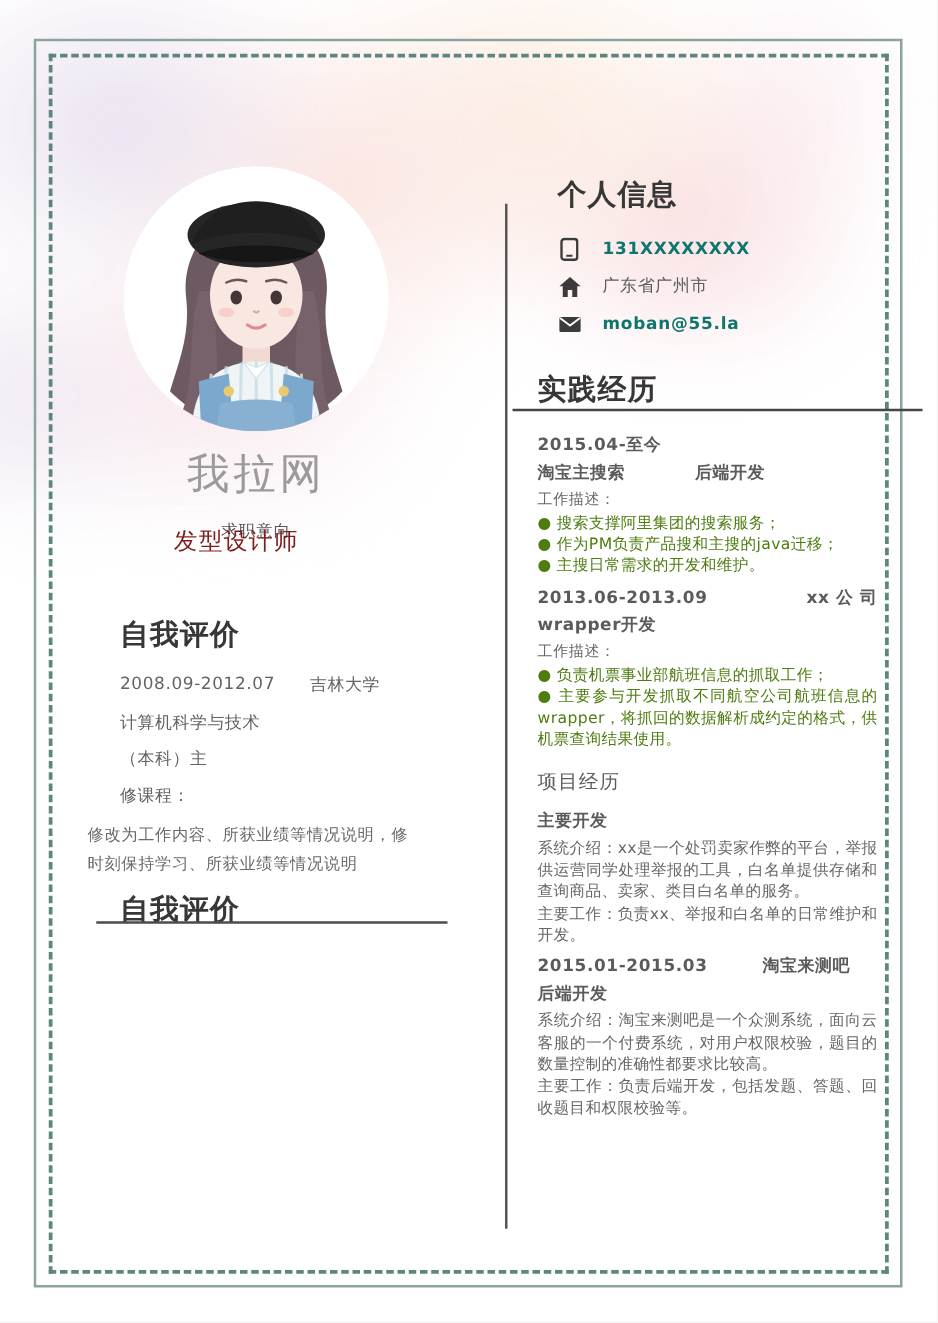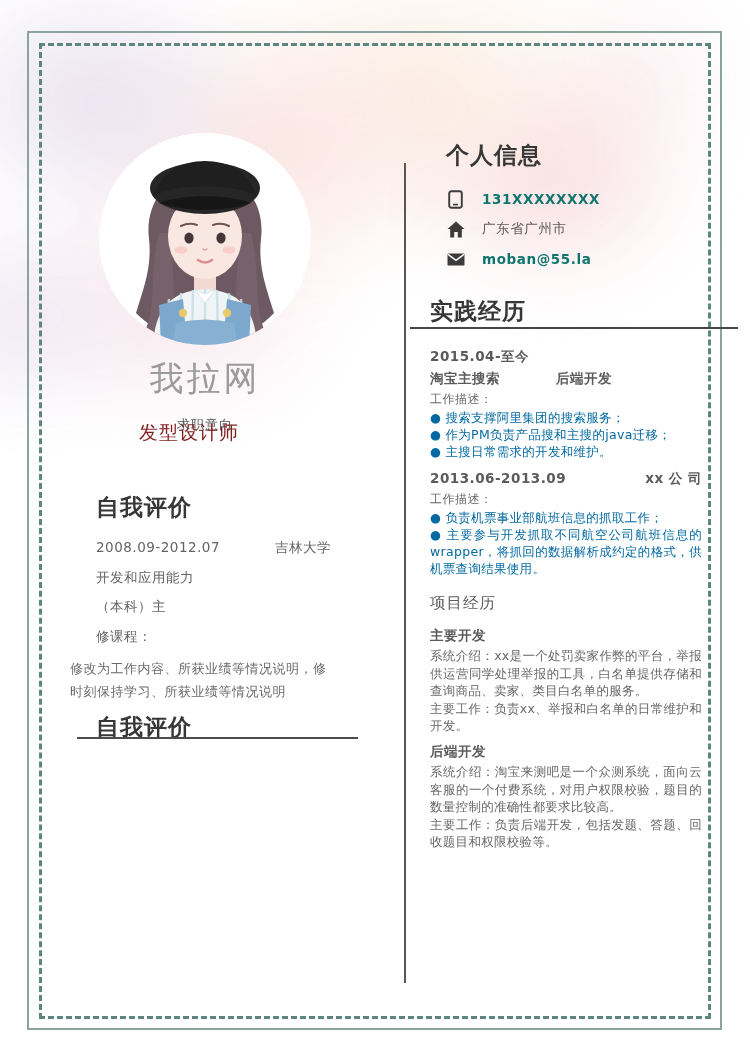--- a/index.html
+++ b/index.html
@@ -33,21 +33,21 @@
   .avatar svg{display:block;width:100%;height:100%;}
   
   .name{left:0;top:356px;width:410px;text-align:center;font-size:34px;color:#9b9b9b;letter-spacing:3px;}
   .job-intent{left:0;top:416px;width:410px;text-align:center;font-size:13px;color:#565656;letter-spacing:1px;}
   .job-title{left:0;top:420px;width:378px;text-align:center;font-size:19px;color:#7f1d1d;letter-spacing:1px;}
 
   h2{margin:0;font-size:23px;font-weight:700;color:#373737;letter-spacing:1px;}
   
   .awards{left:96px;top:492px;width:282px;}
   .awards .body{margin-top:16px;font-size:13.5px;color:#636363;letter-spacing:.5px;}
-  .awards .row{display:flex;margin-bottom:11.5px;gap:27px;}
+  .awards .row{display:flex;margin-bottom:11.5px;}
   .awards .row .school{margin-left:28px;}
   .awards .line{margin-bottom:11.5px;}
   .awards .notes{margin-left:-26px;width:306px;font-size:13px;color:#6a6a6a;line-height:23px;margin-top:5px;}
   
   .selfeval{left:96px;top:712px;width:270px;}
   .selfeval .body{margin-top:16px;font-size:13px;color:#6a6a6a;line-height:18.6px;letter-spacing:.4px;}
   
   .personal{left:446px;top:140px;width:262px;}
   .personal .rows{margin-top:13px;}
   .personal .row{display:flex;align-items:center;height:30px;}
@@ -56,21 +56,21 @@
   .personal .row:nth-child(2) .txt{font-weight:400;color:#5c5c5c;}
   
   .experience{left:430px;top:296px;width:272px;}
   .exp-body{margin-top:18px;}
   .hrow{display:flex;font-size:13.5px;font-weight:700;color:#5b5b5b;line-height:22px;letter-spacing:.5px;}
   .hrow.between{justify-content:space-between;}
   .hrow .g56{margin-left:56px;}
   .hrow .g30{margin-left:30px;}
   .hrow .g44{margin-left:44px;}
   .lbl{font-size:12px;color:#676767;line-height:20px;letter-spacing:.5px;}
-  .bullets{font-size:12.5px;color:#0369a1;line-height:17.2px;text-align:justify;letter-spacing:.3px;}
+  .bullets{font-size:12.5px;color:#4d7c0f;line-height:17.2px;text-align:justify;letter-spacing:.3px;}
   .para{font-size:12.5px;color:#676767;line-height:17.2px;text-align:justify;letter-spacing:.3px;margin-top:1px;}
   .gap6{height:6px;}
   .proj-heading{font-size:15.5px;color:#5c5c5c;letter-spacing:1px;margin:16px 0 10px 0;}
 </style>
 </head>
 <body>
 
 <div class="page">
 
   <div class="watercolor"></div>
@@ -137,21 +137,21 @@
   <div class="col job-intent">求职意向</div>
   <div class="col job-title">发型设计师</div>
 
   <section class="col awards">
     <h2>自我评价</h2>
     <div class="body">
       <div class="row">
         <span>2008.09-2012.07</span>
         <span class="school">吉林大学</span>
       </div>
-      <div class="line">开发和应用能力</div>
+      <div class="line">计算机科学与技术</div>
       <div class="line">（本科）主</div>
       <div class="line">修课程：</div>
       <div class="notes">
         <div>修改为工作内容、所获业绩等情况说明，修</div>
         <div>时刻保持学习、所获业绩等情况说明</div>
       </div>
     </div>
   </section>
 
   <section class="col selfeval">
@@ -208,38 +208,43 @@
         </div>
       </div>
 
       <div class="gap6"></div>
 
       <div>
         <div class="hrow between">
           <span>2013.06-2013.09</span>
           <span>xx 公 司</span>
         </div>
+        <div class="hrow">wrapper开发</div>
         <div class="lbl">工作描述：</div>
         <div class="bullets">
           <div>● 负责机票事业部航班信息的抓取工作；</div>
           <div>●  主要参与开发抓取不同航空公司航班信息的wrapper，将抓回的数据解析成约定的格式，供机票查询结果使用。</div>
         </div>
       </div>
 
       <div class="proj-heading">项目经历</div>
 
       <div>
         <div class="hrow">主要开发</div>
         <div class="para">系统介绍：xx是一个处罚卖家作弊的平台，举报供运营同学处理举报的工具，白名单提供存储和查询商品、卖家、类目白名单的服务。</div>
         <div class="para">主要工作：负责xx、举报和白名单的日常维护和开发。</div>
       </div>
 
       <div class="gap6"></div>
 
       <div>
+        <div class="hrow">
+          <span>2015.01-2015.03</span>
+          <span class="g44">淘宝来测吧</span>
+        </div>
         <div class="hrow">后端开发</div>
         <div class="para">系统介绍：淘宝来测吧是一个众测系统，面向云客服的一个付费系统，对用户权限校验，题目的数量控制的准确性都要求比较高。</div>
         <div class="para">主要工作：负责后端开发，包括发题、答题、回收题目和权限校验等。</div>
       </div>
 
     </div>
   </section>
 
 </div>
 

